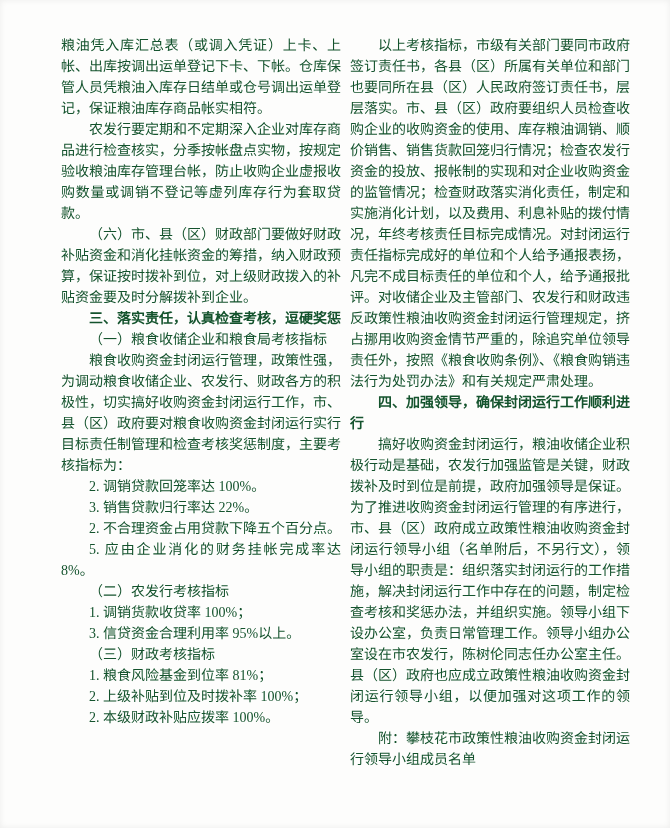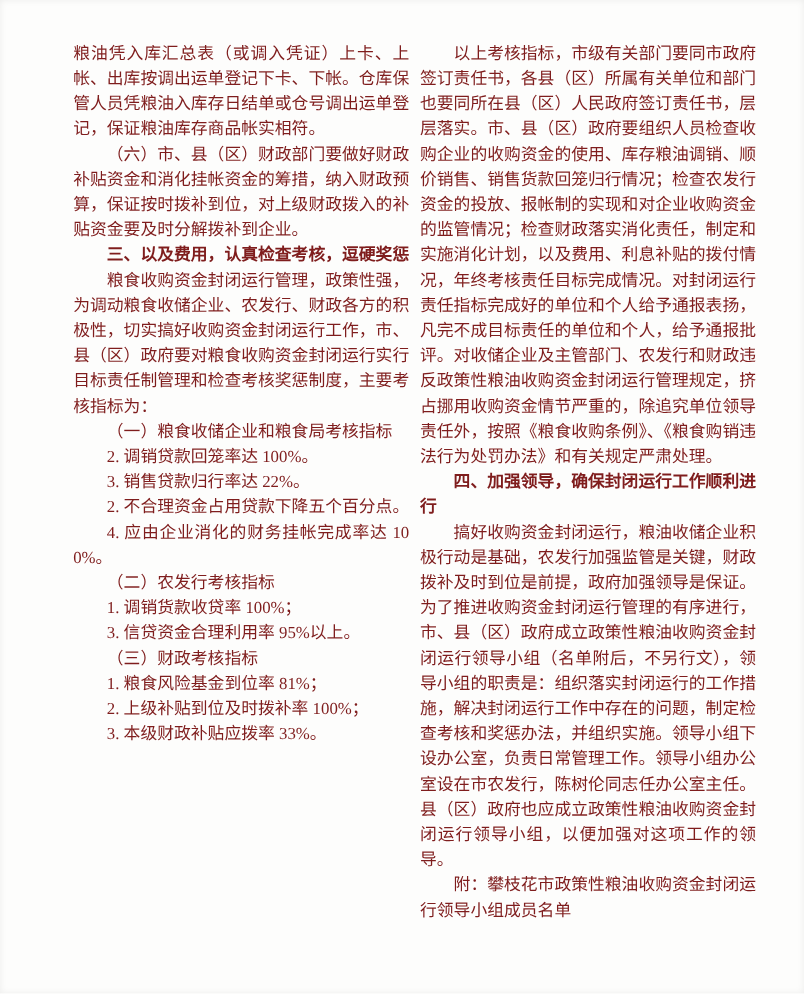--- a/index.html
+++ b/index.html
@@ -20,21 +20,21 @@
     display: flex;
     gap: 9px;
     padding: 35px 40px 0 61px;
   }
   .column {
     width: 280px;
     flex: 0 0 280px;
     font-family: "Liberation Serif", "DejaVu Serif", serif;
     font-size: 14px;
     line-height: 21px;
-    color: #7f1d1d;
+    color: #14532d;
     text-align: justify;
     text-justify: inter-character;
   }
   .column p {
     margin: 0;
     padding: 0;
     text-indent: 2em;
     word-break: break-all;
   }
   .column p.cont {
@@ -45,35 +45,36 @@
   }
 </style>
 </head>
 <body>
 
 <div class="sheet">
   <div class="text-area">
 
     <div class="column">
       <p class="cont">粮油凭入库汇总表（或调入凭证）上卡、上帐、出库按调出运单登记下卡、下帐。仓库保管人员凭粮油入库存日结单或仓号调出运单登记，保证粮油库存商品帐实相符。</p>
+      <p>农发行要定期和不定期深入企业对库存商品进行检查核实，分季按帐盘点实物，按规定验收粮油库存管理台帐，防止收购企业虚报收购数量或调销不登记等虚列库存行为套取贷款。</p>
       <p>（六）市、县（区）财政部门要做好财政补贴资金和消化挂帐资金的筹措，纳入财政预算，保证按时拨补到位，对上级财政拨入的补贴资金要及时分解拨补到企业。</p>
-      <p class="hd">三、以及费用，认真检查考核，逗硬奖惩</p>
+      <p class="hd">三、落实责任，认真检查考核，逗硬奖惩</p>
+      <p>（一）粮食收储企业和粮食局考核指标</p>
       <p>粮食收购资金封闭运行管理，政策性强，为调动粮食收储企业、农发行、财政各方的积极性，切实搞好收购资金封闭运行工作，市、县（区）政府要对粮食收购资金封闭运行实行目标责任制管理和检查考核奖惩制度，主要考核指标为：</p>
-      <p>（一）粮食收储企业和粮食局考核指标</p>
       <p>2. 调销贷款回笼率达 100%。</p>
       <p>3. 销售贷款归行率达 22%。</p>
       <p>2. 不合理资金占用贷款下降五个百分点。</p>
-      <p>4. 应由企业消化的财务挂帐完成率达 100%。</p>
+      <p>5. 应由企业消化的财务挂帐完成率达 8%。</p>
       <p>（二）农发行考核指标</p>
       <p>1. 调销货款收贷率 100%；</p>
       <p>3. 信贷资金合理利用率 95%以上。</p>
       <p>（三）财政考核指标</p>
       <p>1. 粮食风险基金到位率 81%；</p>
       <p>2. 上级补贴到位及时拨补率 100%；</p>
-      <p>3. 本级财政补贴应拨率 33%。</p>
+      <p>2. 本级财政补贴应拨率 100%。</p>
     </div>
 
     <div class="column">
       <p>以上考核指标，市级有关部门要同市政府签订责任书，各县（区）所属有关单位和部门也要同所在县（区）人民政府签订责任书，层层落实。市、县（区）政府要组织人员检查收购企业的收购资金的使用、库存粮油调销、顺价销售、销售货款回笼归行情况；检查农发行资金的投放、报帐制的实现和对企业收购资金的监管情况；检查财政落实消化责任，制定和实施消化计划，以及费用、利息补贴的拨付情况，年终考核责任目标完成情况。对封闭运行责任指标完成好的单位和个人给予通报表扬，凡完不成目标责任的单位和个人，给予通报批评。对收储企业及主管部门、农发行和财政违反政策性粮油收购资金封闭运行管理规定，挤占挪用收购资金情节严重的，除追究单位领导责任外，按照《粮食收购条例》、《粮食购销违法行为处罚办法》和有关规定严肃处理。</p>
       <p class="hd">四、加强领导，确保封闭运行工作顺利进行</p>
       <p>搞好收购资金封闭运行，粮油收储企业积极行动是基础，农发行加强监管是关键，财政拨补及时到位是前提，政府加强领导是保证。为了推进收购资金封闭运行管理的有序进行，市、县（区）政府成立政策性粮油收购资金封闭运行领导小组（名单附后，不另行文），领导小组的职责是：组织落实封闭运行的工作措施，解决封闭运行工作中存在的问题，制定检查考核和奖惩办法，并组织实施。领导小组下设办公室，负责日常管理工作。领导小组办公室设在市农发行，陈树伦同志任办公室主任。县（区）政府也应成立政策性粮油收购资金封闭运行领导小组，以便加强对这项工作的领导。</p>
       <p>附：攀枝花市政策性粮油收购资金封闭运行领导小组成员名单</p>
     </div>
 
   </div>

